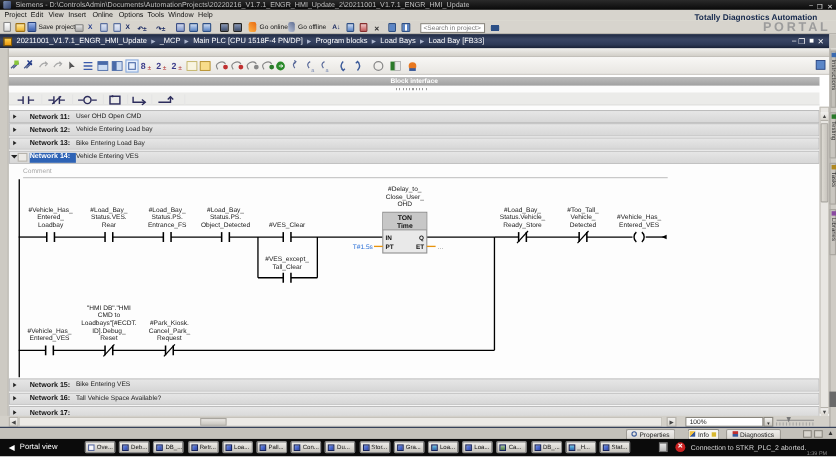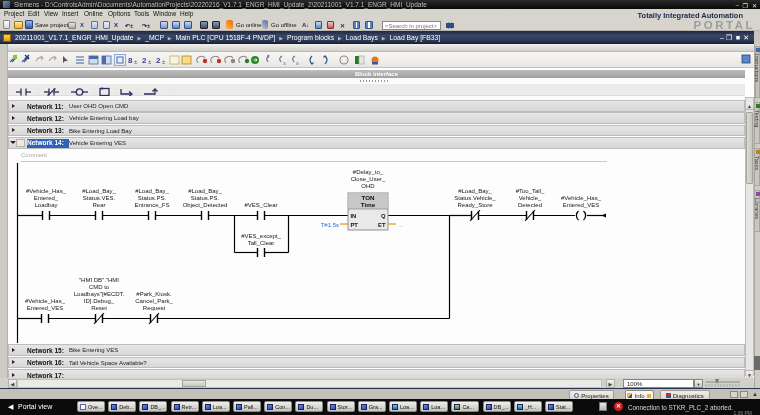--- a/index.html
+++ b/index.html
@@ -108,21 +108,21 @@
   <div class="tbi" style="left:315px; width:7px; height:8px; top:2px; background:linear-gradient(#cddcf2,#5b86c8); border:1px solid #2c4f86;"></div>
   <div class="tbi" style="left:327px; width:7px; height:8px; top:2px; background:linear-gradient(#f0c8c8,#c85b5b); border:1px solid #862c2c;"></div>
   <div class="tbtxt" style="left:340px; color:#333; font-weight:bold; font-size:6px;">✕</div>
   <div class="tbi" style="left:353px; width:7px; height:8px; top:2px; background:linear-gradient(90deg,#5b86c8 45%,#fff 45% 55%,#5b86c8 55%); border:1px solid #2c4f86;"></div>
   <div class="tbi" style="left:365px; width:8px; height:8px; top:2px; background:linear-gradient(90deg,#5b86c8 40%,#fff 40% 60%,#5b86c8 60%); border:1px solid #2c4f86;"></div>
   <div style="position:absolute; left:382px; top:1.5px; width:59px; height:9px; background:#fff; border:1px solid #8a877f; font-size:6px; color:#777; padding:1px 2px; line-height:6px;">&lt;Search in project&gt;</div>
   <div class="tbi" style="left:446px; width:8px; height:7px; top:2.5px; background:radial-gradient(circle at 30% 50%, #2c4f86 45%, transparent 46%), radial-gradient(circle at 70% 50%, #2c4f86 45%, transparent 46%);"></div>
 </div>
 
 <div id="tia">
-  <div class="l1">Totally Integrated Automation</div>
+  <div class="l1">Totally Diagnostics Automation</div>
   <div class="l2">PORTAL</div>
 </div>
 
 <div class="abs" id="crumb">
   <div class="ico"></div>
   <div class="txt">20211001_V1.7.1_ENGR_HMI_Update <span class="sep">▶</span> _MCP <span class="sep">▶</span> Main PLC [CPU 1518F-4 PN/DP] <span class="sep">▶</span> Program blocks <span class="sep">▶</span> Load Bays <span class="sep">▶</span> Load Bay [FB33]</div>
   <div class="wc" style="right:30px;">–</div>
   <div class="wc" style="right:22px;">❐</div>
   <div class="wc" style="right:14px;">■</div>
   <div class="wc" style="right:5px;">✕</div>

